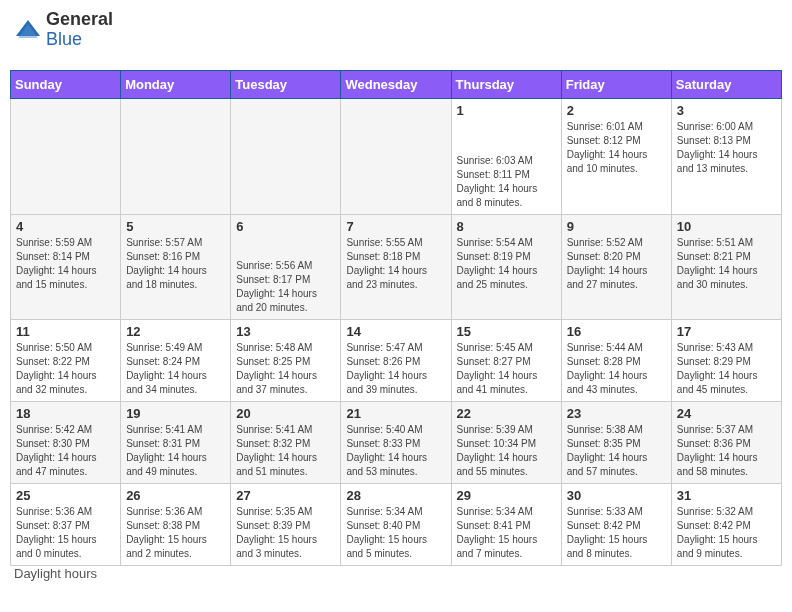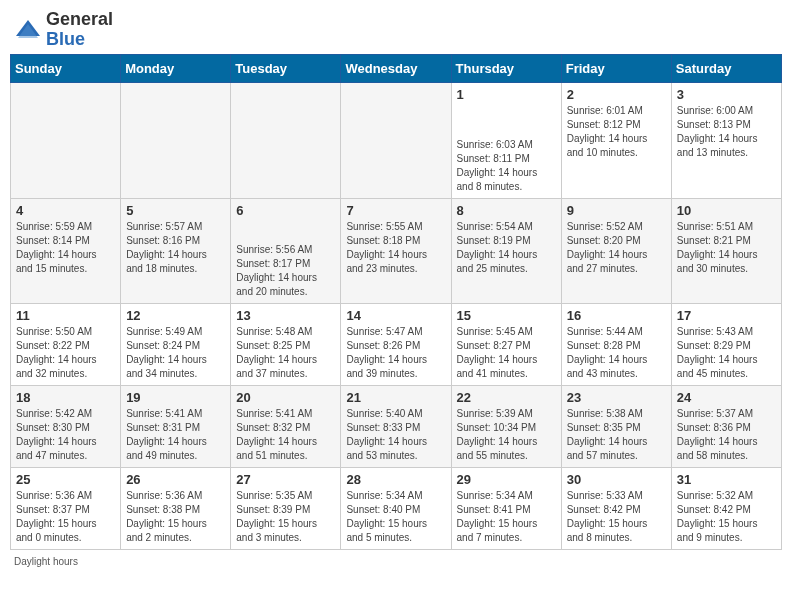--- a/index.html
+++ b/index.html
@@ -7,41 +7,41 @@
       font-family: Arial, sans-serif;
       background: #fff;
       width: 792px;
       min-height: 612px;
       padding: 10px;
     }
     .header-area {
       display: flex;
       justify-content: space-between;
       align-items: flex-start;
-      margin-bottom: 4px;
+      margin-bottom: 20px;
       padding: 0 4px;
     }
     .logo {
       display: flex;
       align-items: center;
       gap: 4px;
     }
     .logo-text {
       display: flex;
       flex-direction: column;
       line-height: 1.1;
     }
     .logo-general {
       font-size: 18px;
       font-weight: bold;
       color: #333;
     }
     .logo-blue {
       font-size: 18px;
-      font-weight: bold;
+      font-weight: normal;
       color: #2a6bb5;
     }
     .logo-icon {
       width: 28px;
       height: 28px;
     }
     .title-area {
       text-align: right;
     }
     .month-title {
@@ -53,21 +53,21 @@
     .subtitle {
       font-size: 14px;
       color: #555;
     }
     .calendar {
       width: 100%;
       border-collapse: collapse;
       border: 1px solid #ccc;
     }
     .calendar th {
-      background-color: #0369a1;
+      background-color: #8b5cf6;
       color: #fff;
       font-size: 13px;
       font-weight: bold;
       padding: 6px 4px;
       text-align: left;
       border: 1px solid #1e5a9e;
     }
     .calendar td {
       width: 110px;
       vertical-align: top;
@@ -88,22 +88,21 @@
       color: #333;
       display: block;
       margin-bottom: 2px;
     }
     .day-info {
       font-size: 10px;
       color: #444;
       line-height: 1.4;
     }
     .footer-note {
-      margin-top: 6px;
-      font-size: 10px;
+      font-size: 13px;
       color: #555;
       padding-left: 4px;
     }
   </style>
 </head>
 <body>
 
 <div class="header-area">
   <div class="logo">
     <svg class="logo-icon" viewBox="0 0 28 28">

